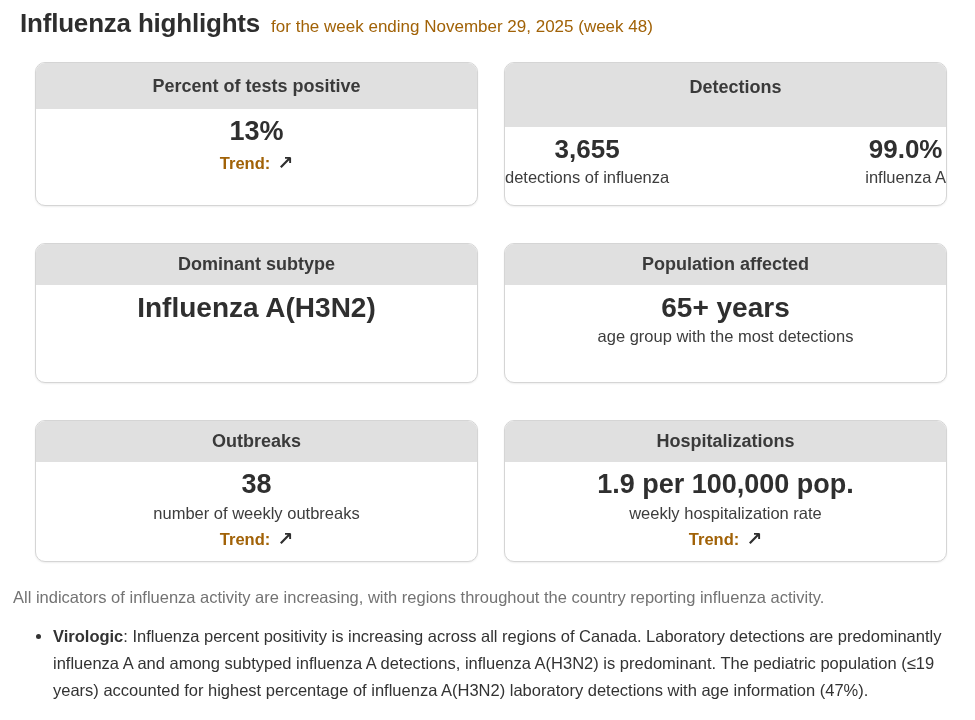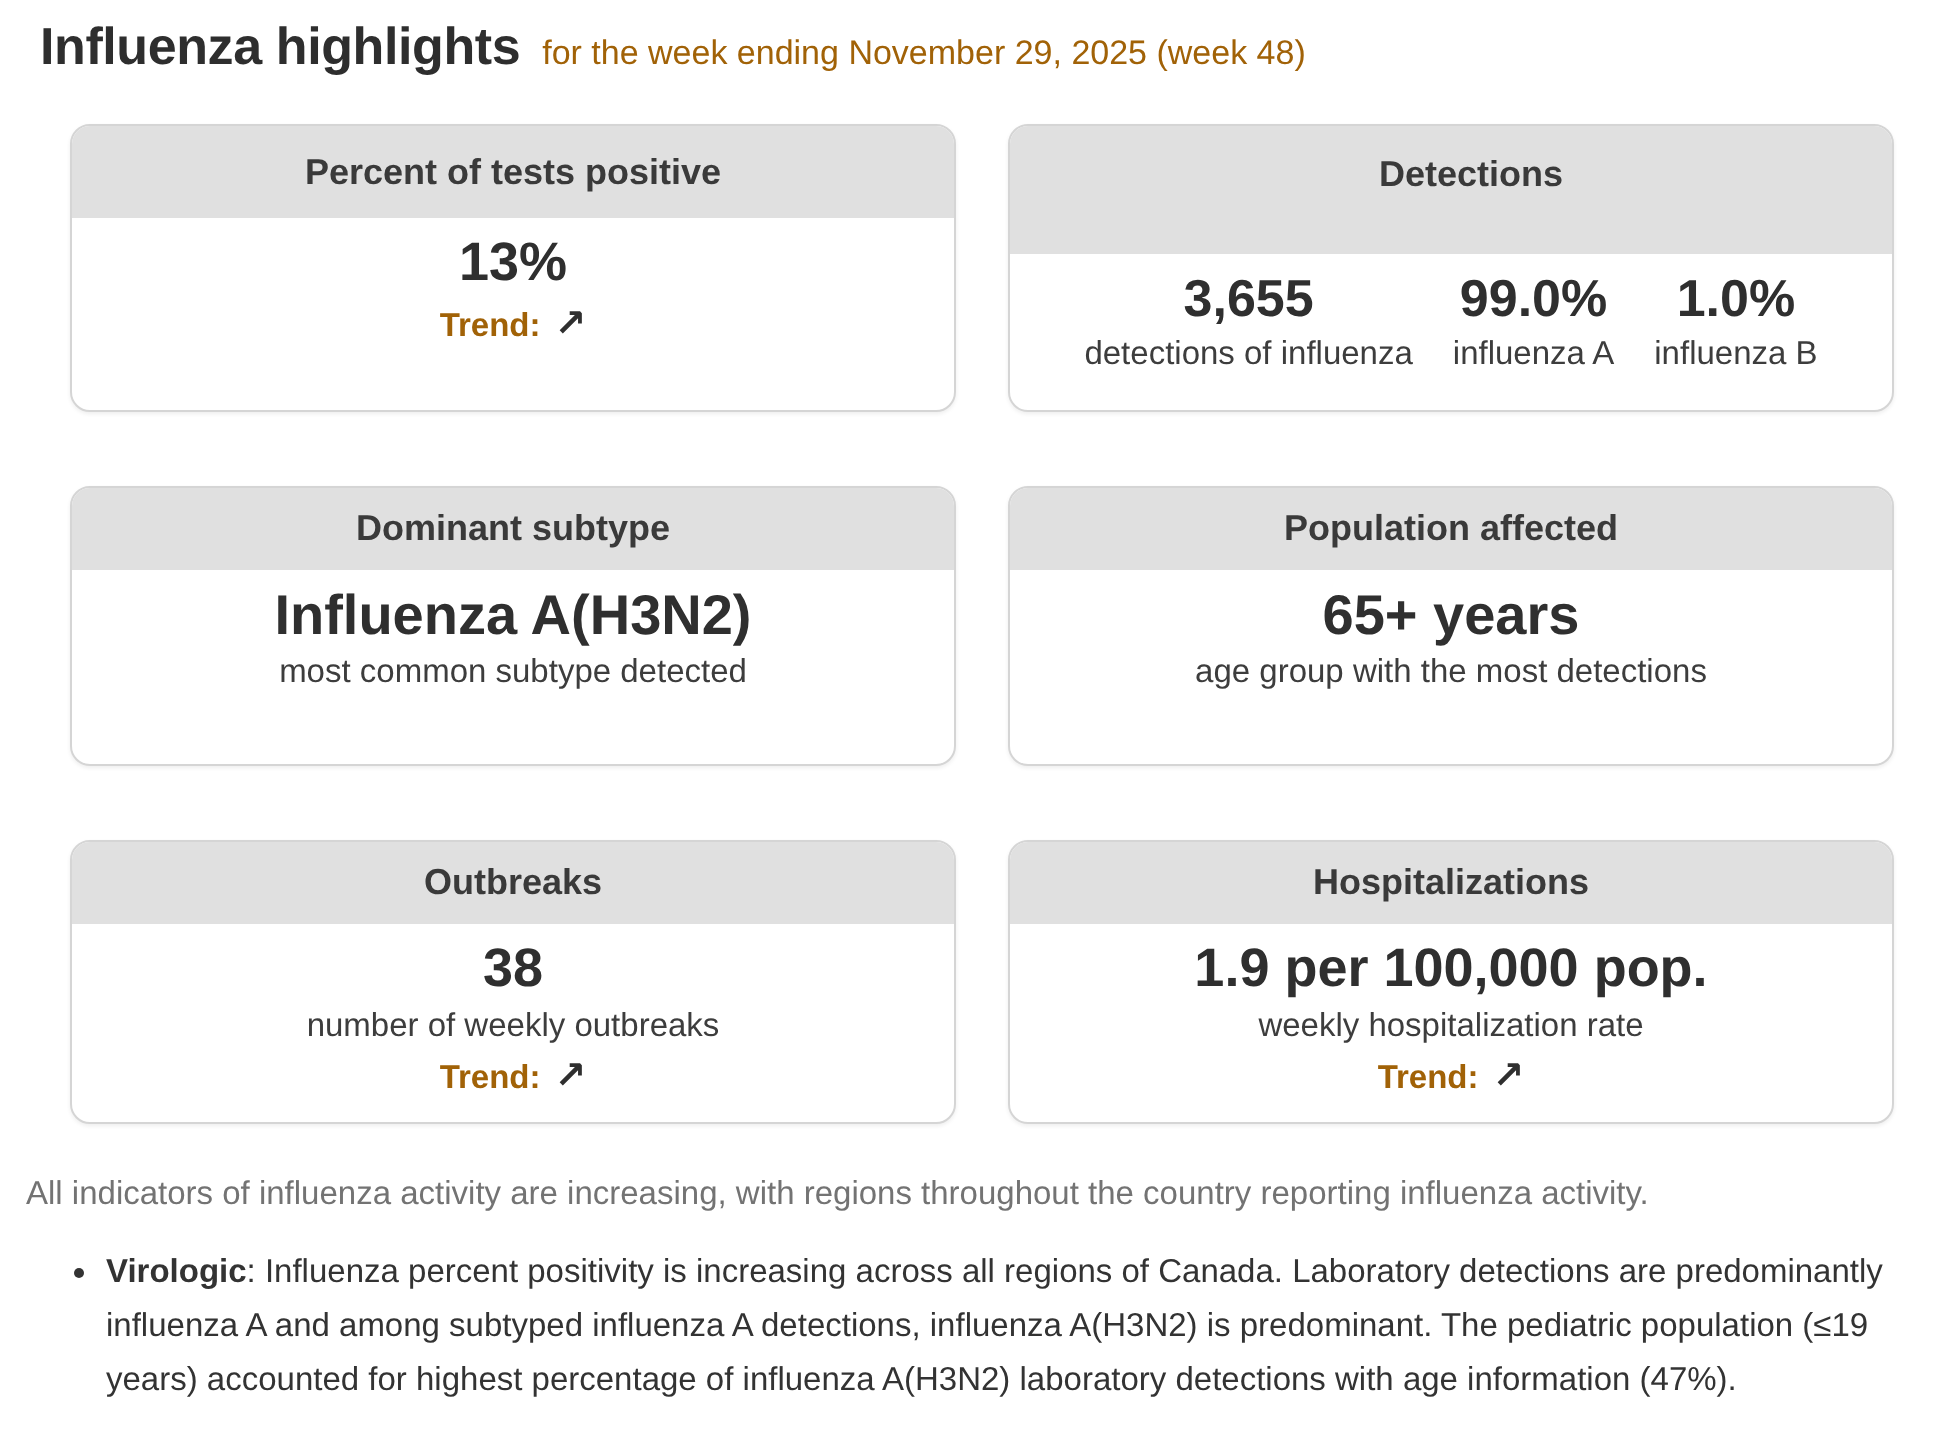--- a/index.html
+++ b/index.html
@@ -102,21 +102,21 @@
     font-size: 19px;
     color: #2f2f2f;
     line-height: 19px;
     position: relative;
     top: -1px;
   }
 
   
   .det-row {
     display: flex;
-    justify-content: center;
+    justify-content: space-between;
     align-items: flex-start;
     gap: 20px;
     padding-top: 7px;
   }
   .det-col { text-align: center; }
   .det-val {
     font-size: 26px;
     font-weight: 700;
     color: #2f2f2f;
     line-height: 31px;
@@ -175,32 +175,27 @@
       <div class="card-hd hd-64">Detections</div>
       <div class="card-bd det-row">
         <div class="det-col">
           <div class="det-val">3,655</div>
           <div class="det-lbl">detections of influenza</div>
         </div>
         <div class="det-col">
           <div class="det-val">99.0%</div>
           <div class="det-lbl">influenza A</div>
         </div>
-        <div class="det-col">
-          <div class="det-val">1.0%</div>
-          <div class="det-lbl">influenza B</div>
-        </div>
       </div>
     </section>
 
     <section class="card r2">
       <div class="card-hd hd-41">Dominant subtype</div>
       <div class="card-bd">
         <div class="value value-lg">Influenza A(H3N2)</div>
-        <div class="sub-label">most common subtype detected</div>
       </div>
     </section>
 
     <section class="card r2">
       <div class="card-hd hd-41">Population affected</div>
       <div class="card-bd">
         <div class="value value-lg">65+ years</div>
         <div class="sub-label">age group with the most detections</div>
       </div>
     </section>

